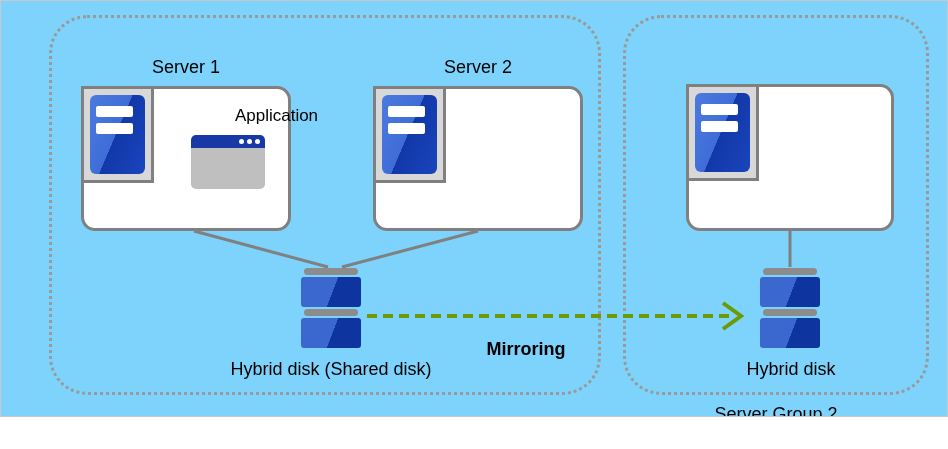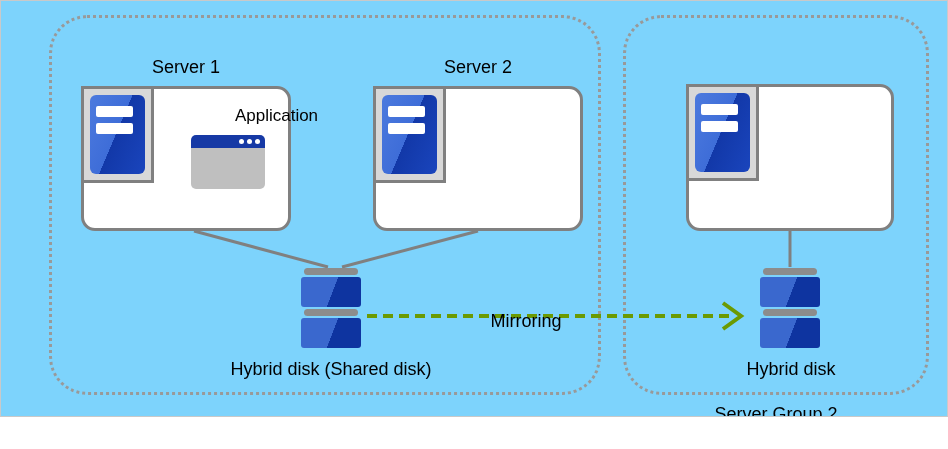--- a/index.html
+++ b/index.html
@@ -63,21 +63,21 @@
   .disk{position:absolute;width:60px;}
   .disk-shared{left:300px;top:267px;}
   .disk-mirror{left:759px;top:267px;}
   .disk-bar{width:54px;height:7px;border-radius:3.5px;background:#8c8c8c;margin:0 auto 2px auto;}
   .disk-plate{
     width:60px;height:30px;border-radius:3px;margin-bottom:2px;
     background:linear-gradient(111deg,var(--disk-blue-light) 52%,var(--disk-blue-dark) 52.2%);
   }
   .disk-label1{left:130px;top:356px;width:400px;}
   .disk-label2{left:640px;top:356px;width:300px;}
-  .mirroring-label{left:420px;top:308px;width:210px;font-size:18px;}
+  .mirroring-label{left:420px;top:336px;width:210px;font-size:18px;font-weight:bold;}
   svg.overlay{position:absolute;left:0;top:0;pointer-events:none;}
   .conn{stroke:var(--line-gray);stroke-width:3;fill:none;}
   .mirror-line{stroke:var(--mirroring-green);stroke-width:4;stroke-dasharray:10 6;fill:none;}
   .mirror-head{stroke:var(--mirroring-green);stroke-width:4;fill:none;stroke-linejoin:miter;}
 </style>
 </head>
 <body>
 
 <div class="canvas">
 

